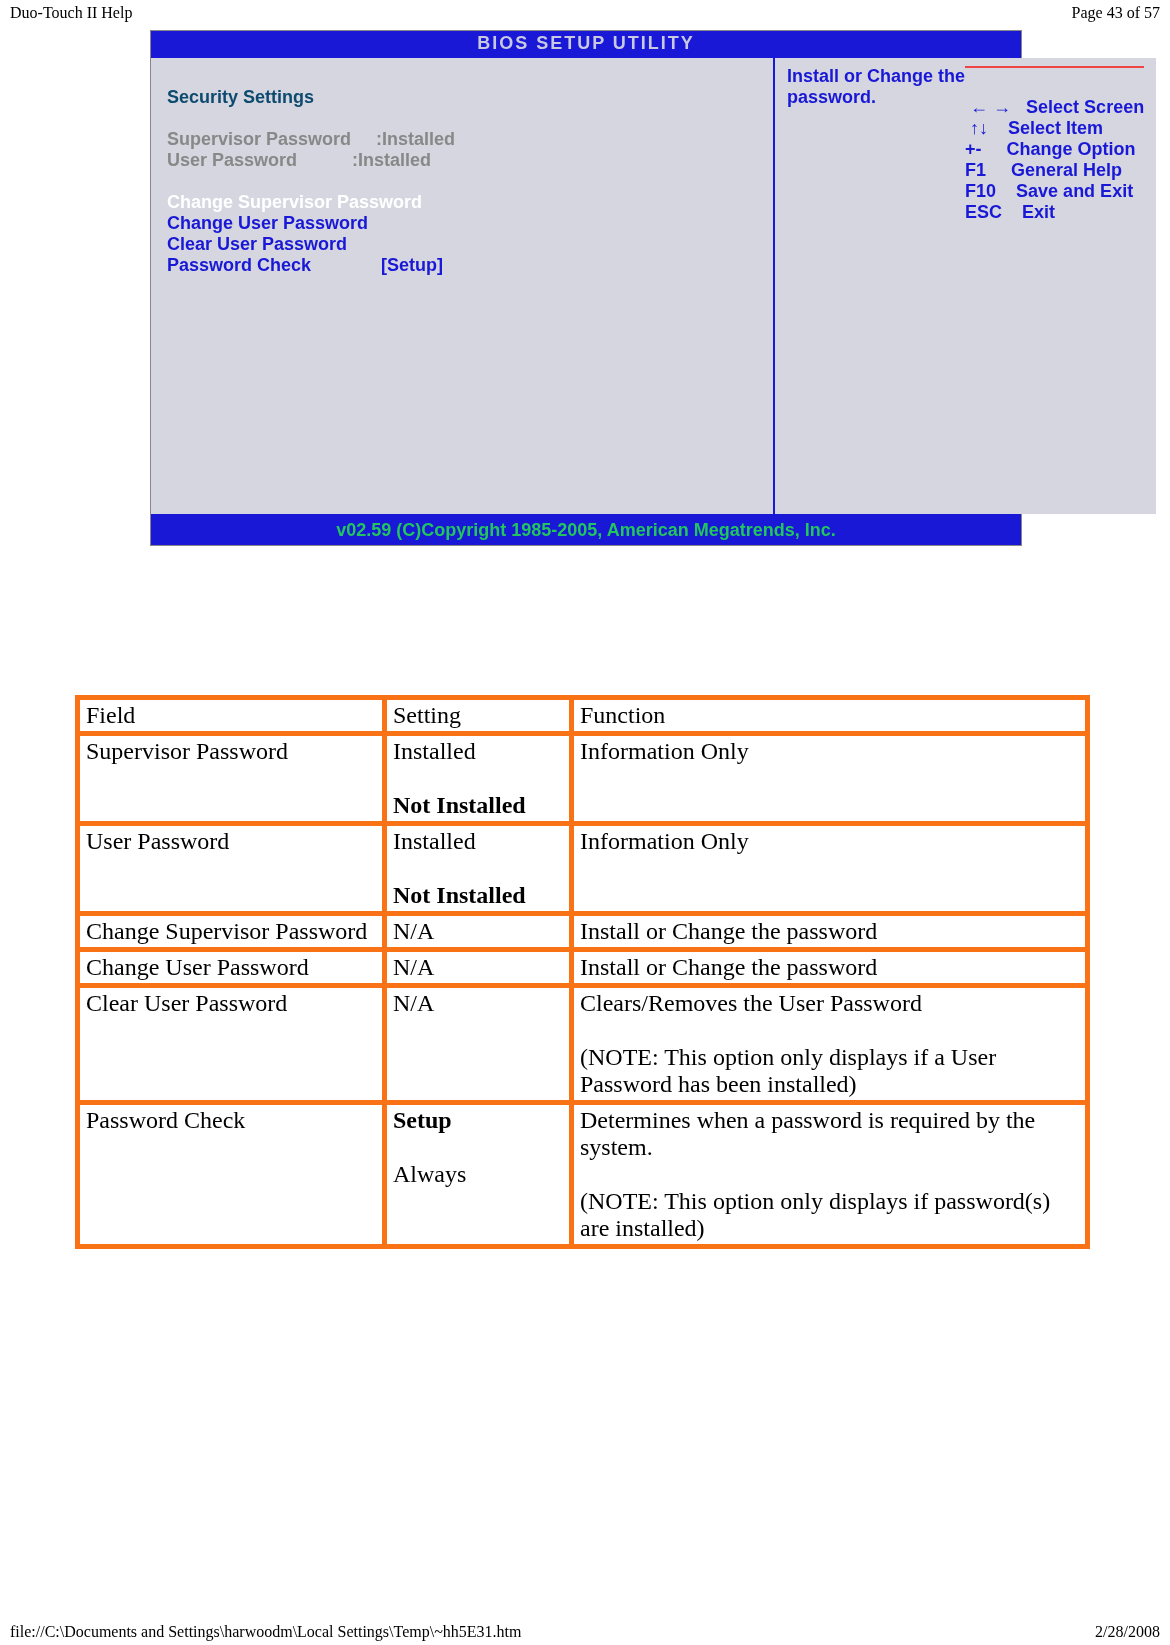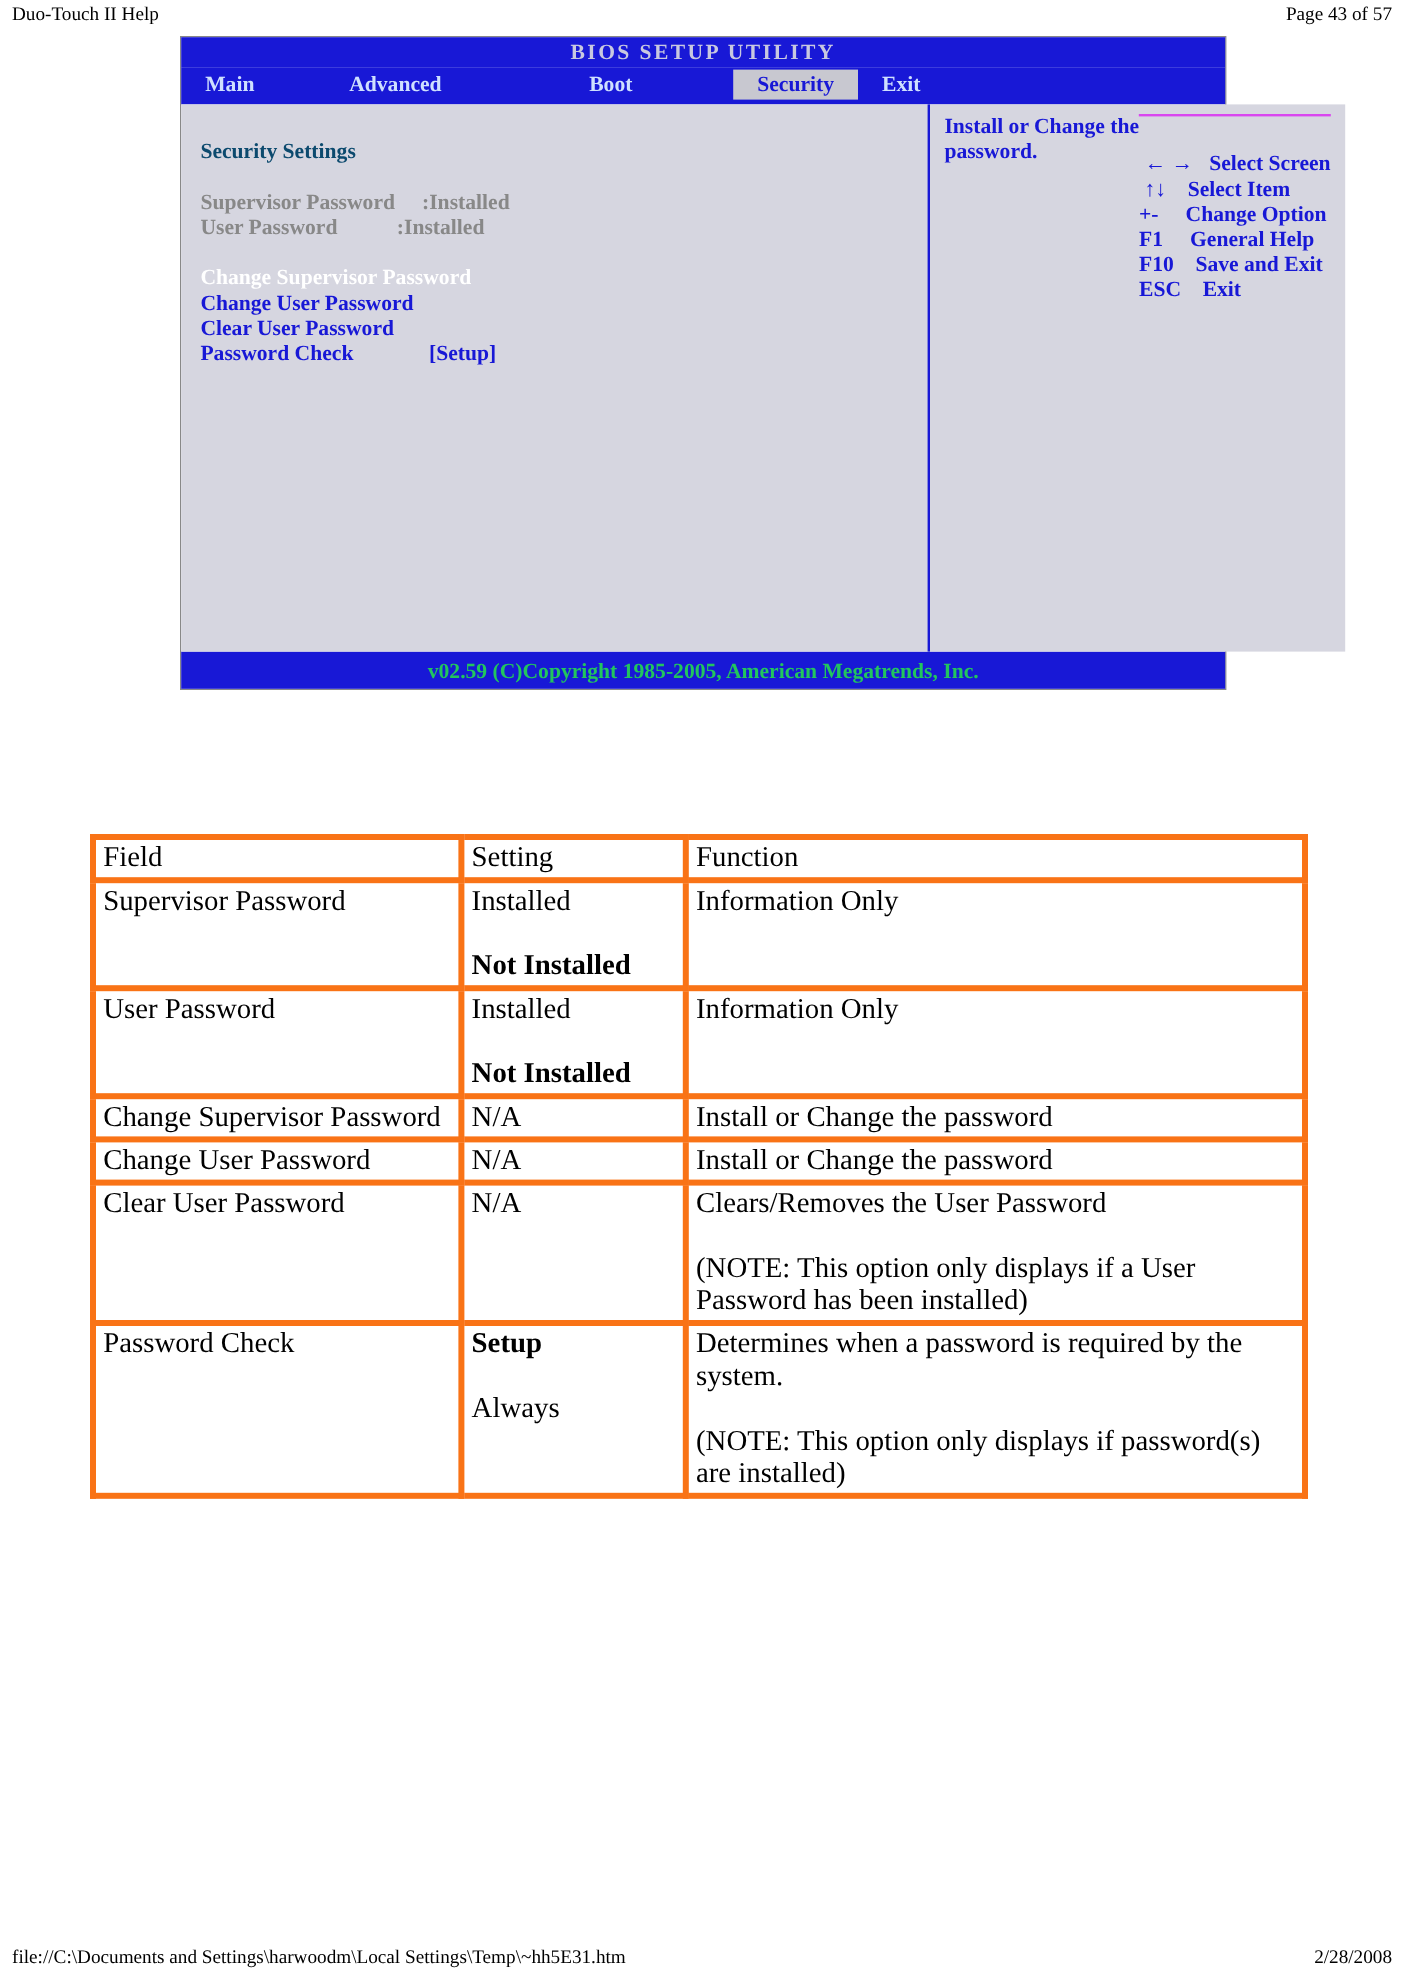--- a/index.html
+++ b/index.html
@@ -39,21 +39,21 @@
   }
   
   .bios-wrap {
     position: absolute;
     top: 30px;
     left: 150px;
     width: 870px;
     border: 1px solid #888;
   }
   .bios {
-    font-family: Liberation Serif, serif;
+    font-family: Liberation Sans, sans-serif;
     font-size: 18px;
     font-weight: bold;
     color: #fff;
   }
   .bios-title {
     background: #1818d6;
     color: #c8c8e0;
     text-align: center;
     padding: 2px 0;
     letter-spacing: 2px;
@@ -137,43 +137,36 @@
 <div class="page">
 
 <div class="hdr">
   <span>Duo-Touch II Help</span>
   <span>Page 43 of 57</span>
 </div>
 
 <div class="bios-wrap">
   <div class="bios">
     <div class="bios-title">BIOS SETUP UTILITY</div>
-    <div class="bios-tabs">
-      <div class="bios-tab" style="width:80px">Main</div>
-      <div class="bios-tab" style="width:160px">Advanced</div>
-      <div class="bios-tab" style="width:100px">Boot</div>
-      <div class="bios-tab sel">Security</div>
-      <div class="bios-tab">Exit</div>
-    </div>
     <div class="bios-body">
       <div class="bios-left">
 <span class="bios-left-heading">Security Settings</span>
 
 <span class="bios-grey">Supervisor Password</span>     <span class="bios-grey">:Installed</span>
 <span class="bios-grey">User Password</span>           <span class="bios-grey">:Installed</span>
 
 <span style="color:#fff">Change Supervisor Password</span>
 <span class="bios-blue">Change User Password</span>
 <span class="bios-blue">Clear User Password</span>
 <span class="bios-blue">Password Check</span>              <span class="bios-blue">[Setup]</span>
       </div>
       <div class="bios-right">
 <div><span>Install or Change the</span>
 <span>password.</span></div>
-<div style="border-top:2px solid #d946ef;padding-top:8px;">
+<div style="border-top:2px solid #ef4444;padding-top:8px;">
  <span>← →</span>   <span>Select Screen</span>
  <span>↑↓</span>    <span>Select Item</span>
 <span>+-</span>     <span>Change Option</span>
 <span>F1</span>     <span>General Help</span>
 <span>F10</span>    <span>Save and Exit</span>
 <span>ESC</span>    <span>Exit</span>
 </div>
       </div>
     </div>
     <div class="bios-footer">v02.59 (C)Copyright 1985-2005, American Megatrends, Inc.</div>

